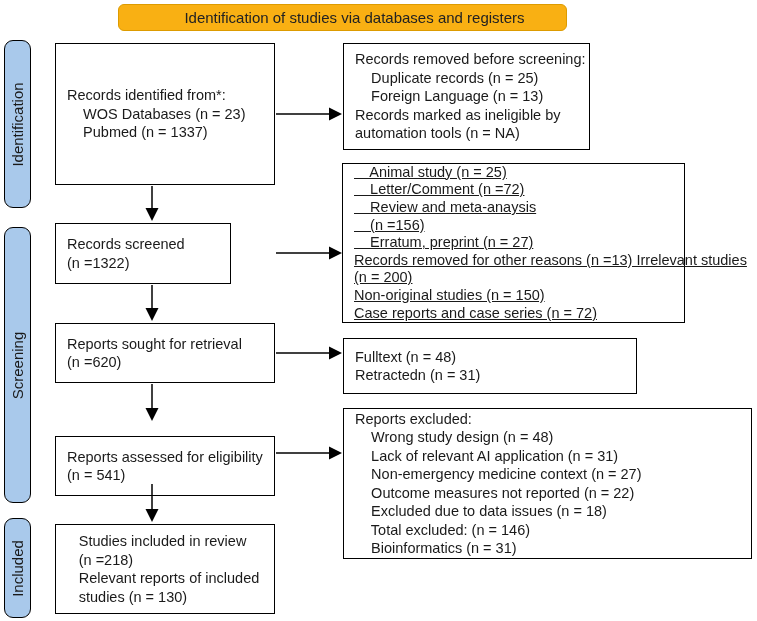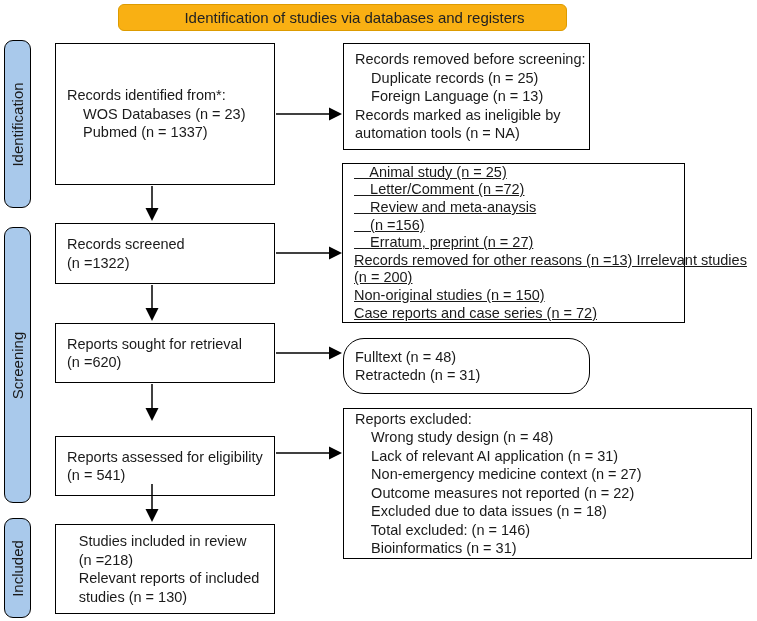--- a/index.html
+++ b/index.html
@@ -58,21 +58,21 @@
   <div class="stage" style="top:518px;height:100px;">
     <span>Included</span>
   </div>
 
   <div class="box" style="left:55px;top:43px;width:220px;height:142px;">
     <div>Records identified from*:
     WOS Databases (n = 23)
     Pubmed (n = 1337)</div>
   </div>
 
-  <div class="box" style="left:55px;top:223px;width:220px;height:61px;">
+  <div class="box" style="left:55px;top:223px;width:176px;height:61px;">
     <div>Records screened
 (n =1322)</div>
   </div>
 
   <div class="box" style="left:55px;top:323px;width:220px;height:60px;">
     <div>Reports sought for retrieval
 (n =620)</div>
   </div>
 
   <div class="box" style="left:55px;top:436px;width:220px;height:60px;">
@@ -100,21 +100,21 @@
     Letter/Comment (n =72)
     Review and meta-anaysis
     (n =156)
     Erratum, preprint (n = 27)
 Records removed for other reasons (n =13) Irrelevant studies
 (n = 200)
 Non-original studies (n = 150)
 Case reports and case series (n = 72)</div>
   </div>
 
-  <div class="box" style="left:343px;top:338px;width:247px;height:56px;border-radius:21px;">
+  <div class="box" style="left:343px;top:338px;width:294px;height:56px;">
     <div>Fulltext (n = 48)
 Retractedn (n = 31)</div>
   </div>
 
   <div class="box" style="left:343px;top:408px;width:409px;height:151px;">
     <div>Reports excluded:
     Wrong study design (n = 48)
     Lack of relevant AI application (n = 31)
     Non-emergency medicine context (n = 27)
     Outcome measures not reported (n = 22)

